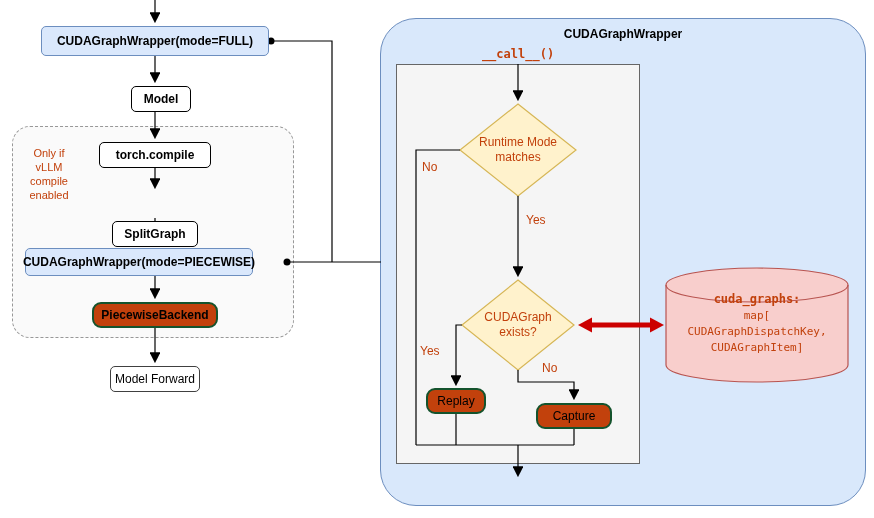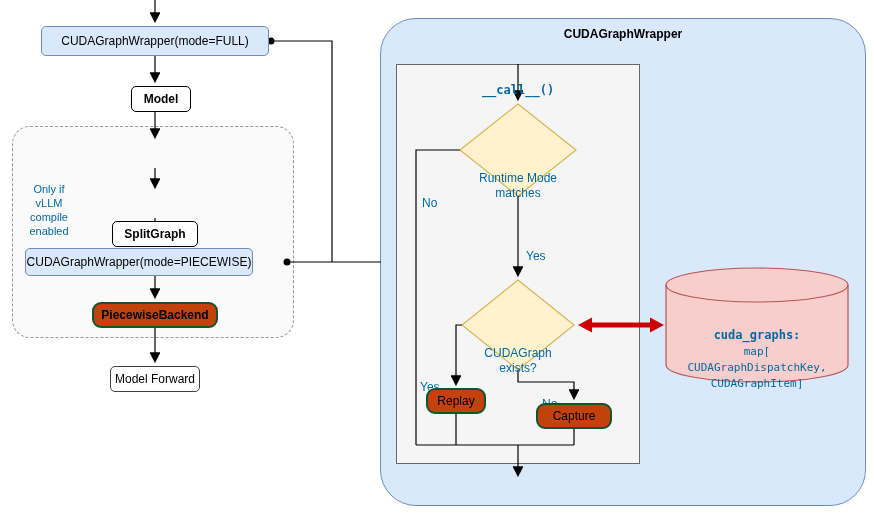--- a/index.html
+++ b/index.html
@@ -16,26 +16,26 @@
   .inner-box { position: absolute; left: 396px; top: 64px; width: 244px; height: 400px;
                background: #f5f5f5; border: 1px solid #666; z-index: 0; }
 
   svg.overlay { position: absolute; left: 0; top: 0; z-index: 1; pointer-events: none; }
   .l { stroke: #000; stroke-width: 1.2; fill: none; }
   .diamond { fill: #fff2cc; stroke: #d6b656; stroke-width: 1.2; }
 
   .node { position: absolute; display: flex; align-items: center; justify-content: center;
           text-align: center; font-size: 12px; color: #000; z-index: 2; line-height: 14px; }
   .rect  { background: #ffffff; border: 1px solid #000; border-radius: 5px; font-weight: bold; }
-  .blue  { background: #dae8fc; border: 1px solid #6c8ebf; border-radius: 5px; font-weight: normal; }
+  .blue  { background: #dae8fc; border: 1px solid #6c8ebf; border-radius: 5px; font-weight: bold; }
   .green { background: #c2410c; border: 2px solid #14532d; border-radius: 9px; }
   .greenbold { font-weight: bold; }
   .plain { background: #ffffff; border: 1px solid #404040; border-radius: 5px; }
 
-  .label { position: absolute; font-size: 12px; color: #0369a1; z-index: 2; margin-top: 36px; }
+  .label { position: absolute; font-size: 12px; color: #c2410c; z-index: 2; }
   .pre { white-space: pre-line; }
   .mono { font-family: "DejaVu Sans Mono", "Liberation Mono", monospace; }
   .edge-label { background: #f5f5f5; padding: 0 2px; }
   .note { font-size: 11px; line-height: 14px; text-align: center; }
   .dtext { text-align: center; font-size: 12px; line-height: 15px; }
   .dbtitle { font-weight: bold; font-size: 12px; text-align: center; }
   .dbbody { font-size: 11px; line-height: 16px; text-align: center; }
   .call { font-weight: bold; font-size: 12px; text-align: center; }
 </style>
 </head>
@@ -89,20 +89,21 @@
 
   <div class="node blue" style="left:41px;top:26px;width:228px;height:30px;">CUDAGraphWrapper(mode=FULL)</div>
 
   <div class="node rect" style="left:131px;top:86px;width:60px;height:26px;">Model</div>
 
   <div class="label note pre" style="left:16px;top:146px;width:66px;">Only if
 vLLM
 compile
 enabled</div>
 
+  <div class="node rect" style="left:99px;top:142px;width:112px;height:26px;">torch.compile</div>
 
   <div class="node rect" style="left:112px;top:192px;width:86px;height:26px;margin-top:29px;">SplitGraph</div>
 
   <div class="node blue" style="left:25px;top:248px;width:228px;height:28px;">CUDAGraphWrapper(mode=PIECEWISE)</div>
 
   <div class="node green greenbold" style="left:92px;top:302px;width:126px;height:26px;">PiecewiseBackend</div>
 
   <div class="node plain" style="left:110px;top:366px;width:90px;height:26px;">Model Forward</div>
 
   <div class="panel-title">CUDAGraphWrapper</div>

